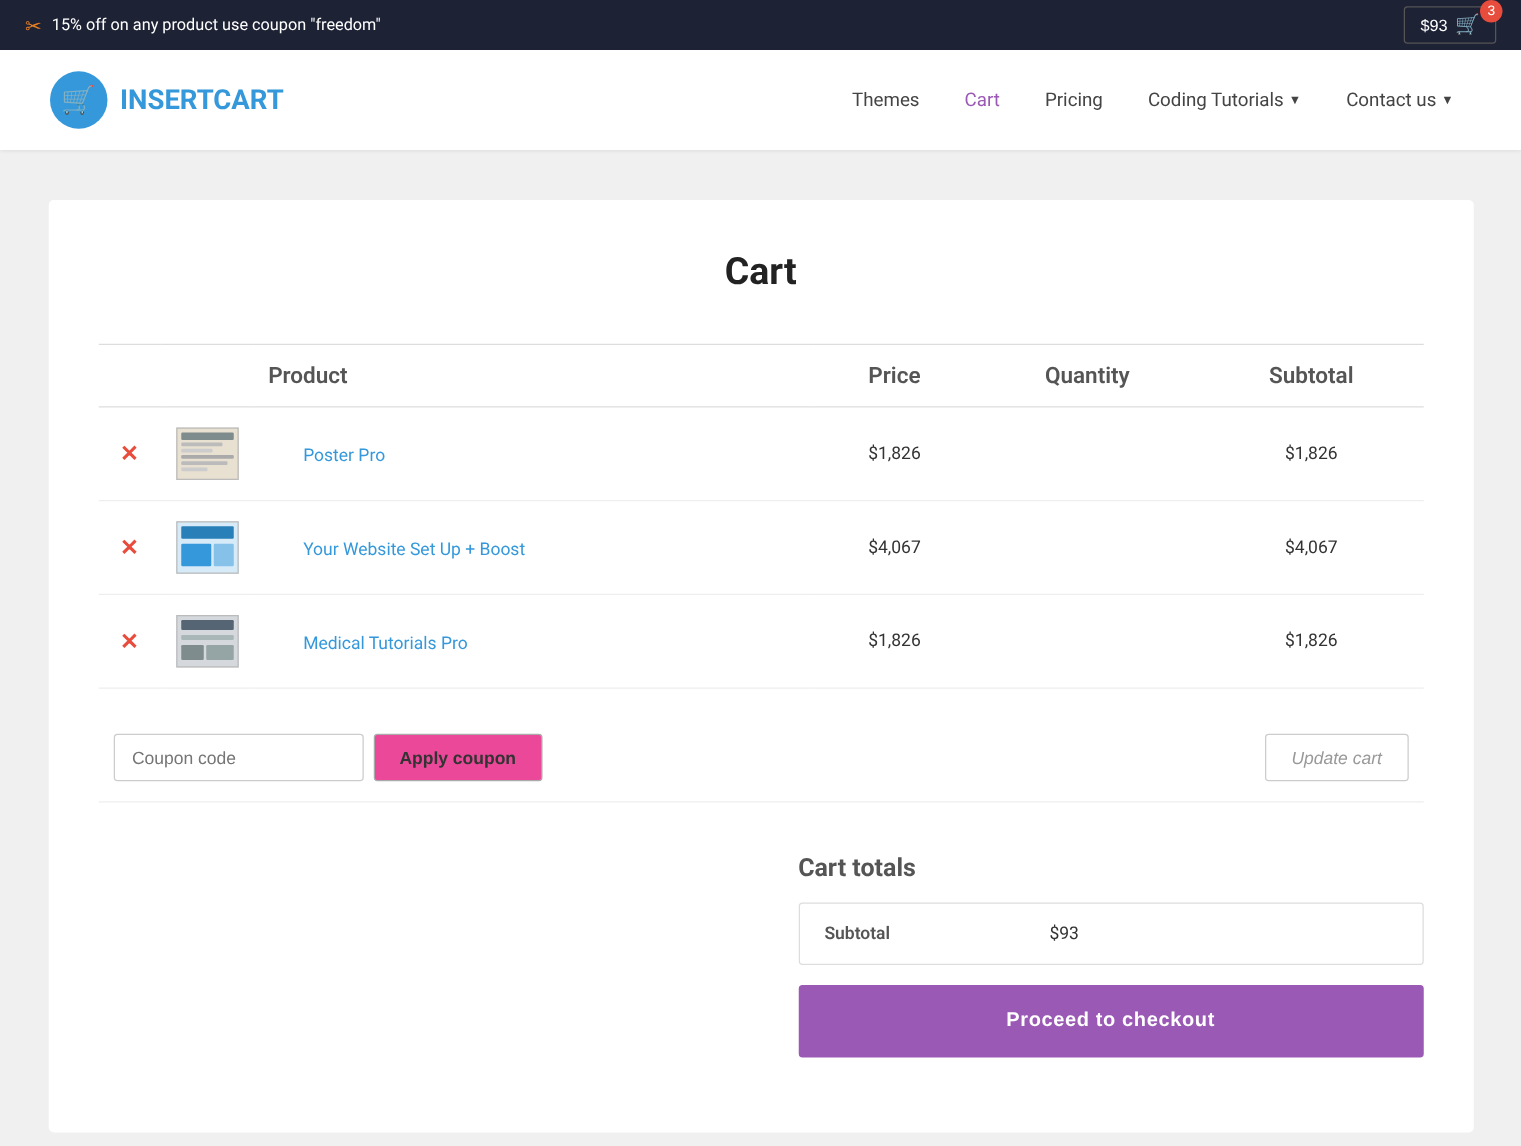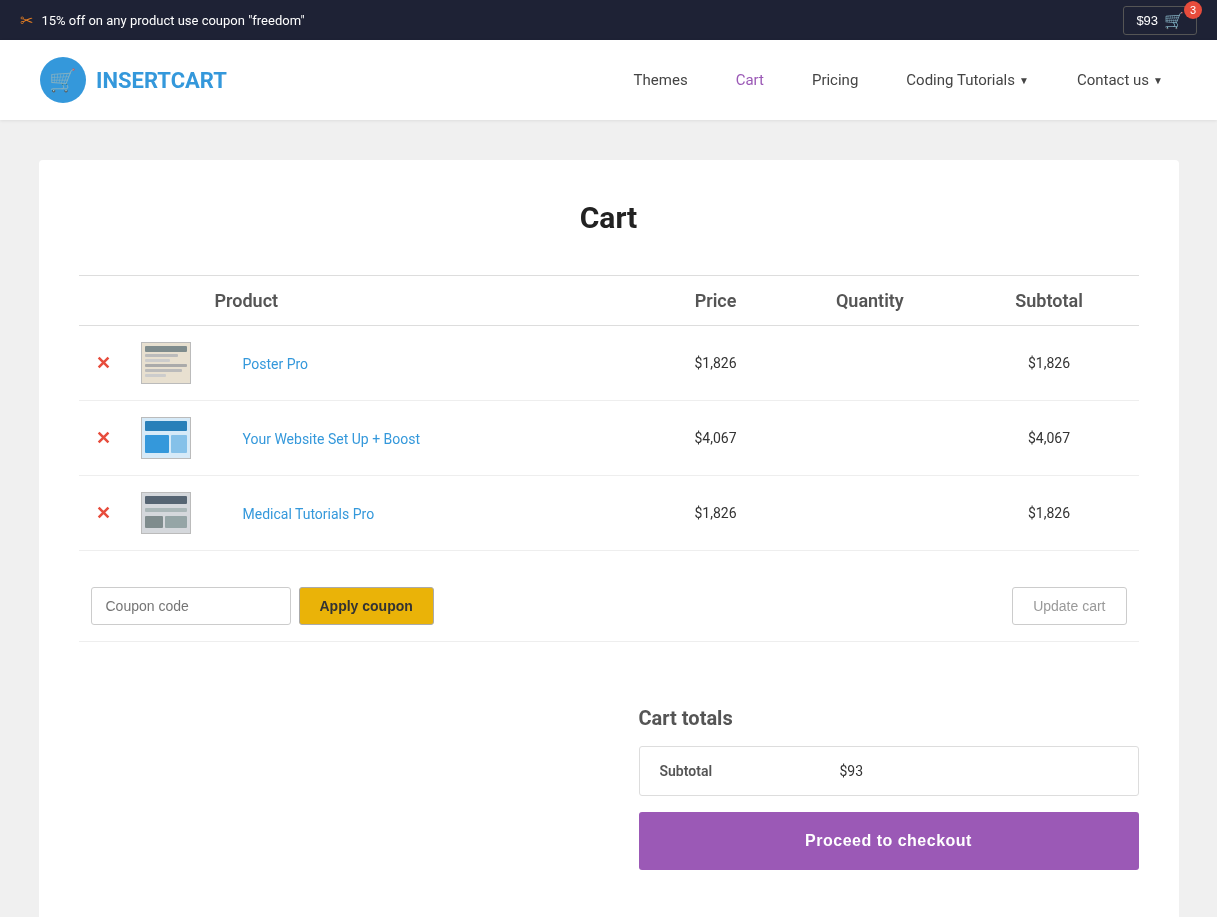--- a/index.html
+++ b/index.html
@@ -60,21 +60,21 @@
     .logo-area { display: flex; align-items: center; gap: 10px; }
     .logo-icon {
       width: 46px; height: 46px;
       background: #3498db;
       border-radius: 50%;
       display: flex; align-items: center; justify-content: center;
       color: #fff; font-size: 22px;
     }
     .logo-text { font-size: 22px; font-weight: 700; color: #333; }
     .logo-text span { color: #3498db; }
-    nav { display: flex; align-items: center; gap: 20px; }
+    nav { display: flex; align-items: center; gap: 8px; }
     .nav-item {
       color: #444;
       text-decoration: none;
       font-size: 15px;
       padding: 8px 14px;
       cursor: pointer;
       display: flex; align-items: center; gap: 4px;
     }
     .nav-item.active { color: #9b59b6; }
     .nav-dropdown-arrow { font-size: 10px; }
@@ -169,45 +169,46 @@
     .coupon-input {
       border: 1px solid #ccc;
       padding: 10px 14px;
       font-size: 14px;
       border-radius: 3px;
       width: 200px;
       color: #999;
       outline: none;
     }
     .apply-btn {
-      background: #eab308;
+      background: #ec4899;
       border: 1px solid #aaa;
       padding: 10px 20px;
       font-size: 14px;
       font-weight: 600;
       color: #333;
       cursor: pointer;
       border-radius: 3px;
     }
     .update-btn {
       background: #fff;
       border: 1px solid #ccc;
       padding: 10px 20px;
       font-size: 14px;
       color: #999;
       cursor: pointer;
       border-radius: 3px;
+      font-style: italic;
     }
 
     
     .cart-totals-section {
       display: flex;
       flex-direction: column;
       align-items: flex-end;
-      margin-top: 64px;
+      margin-top: 40px;
     }
     .cart-totals-box {
       width: 500px;
     }
     .cart-totals-title {
       font-size: 20px;
       font-weight: 700;
       color: #555;
       margin-bottom: 16px;
     }

